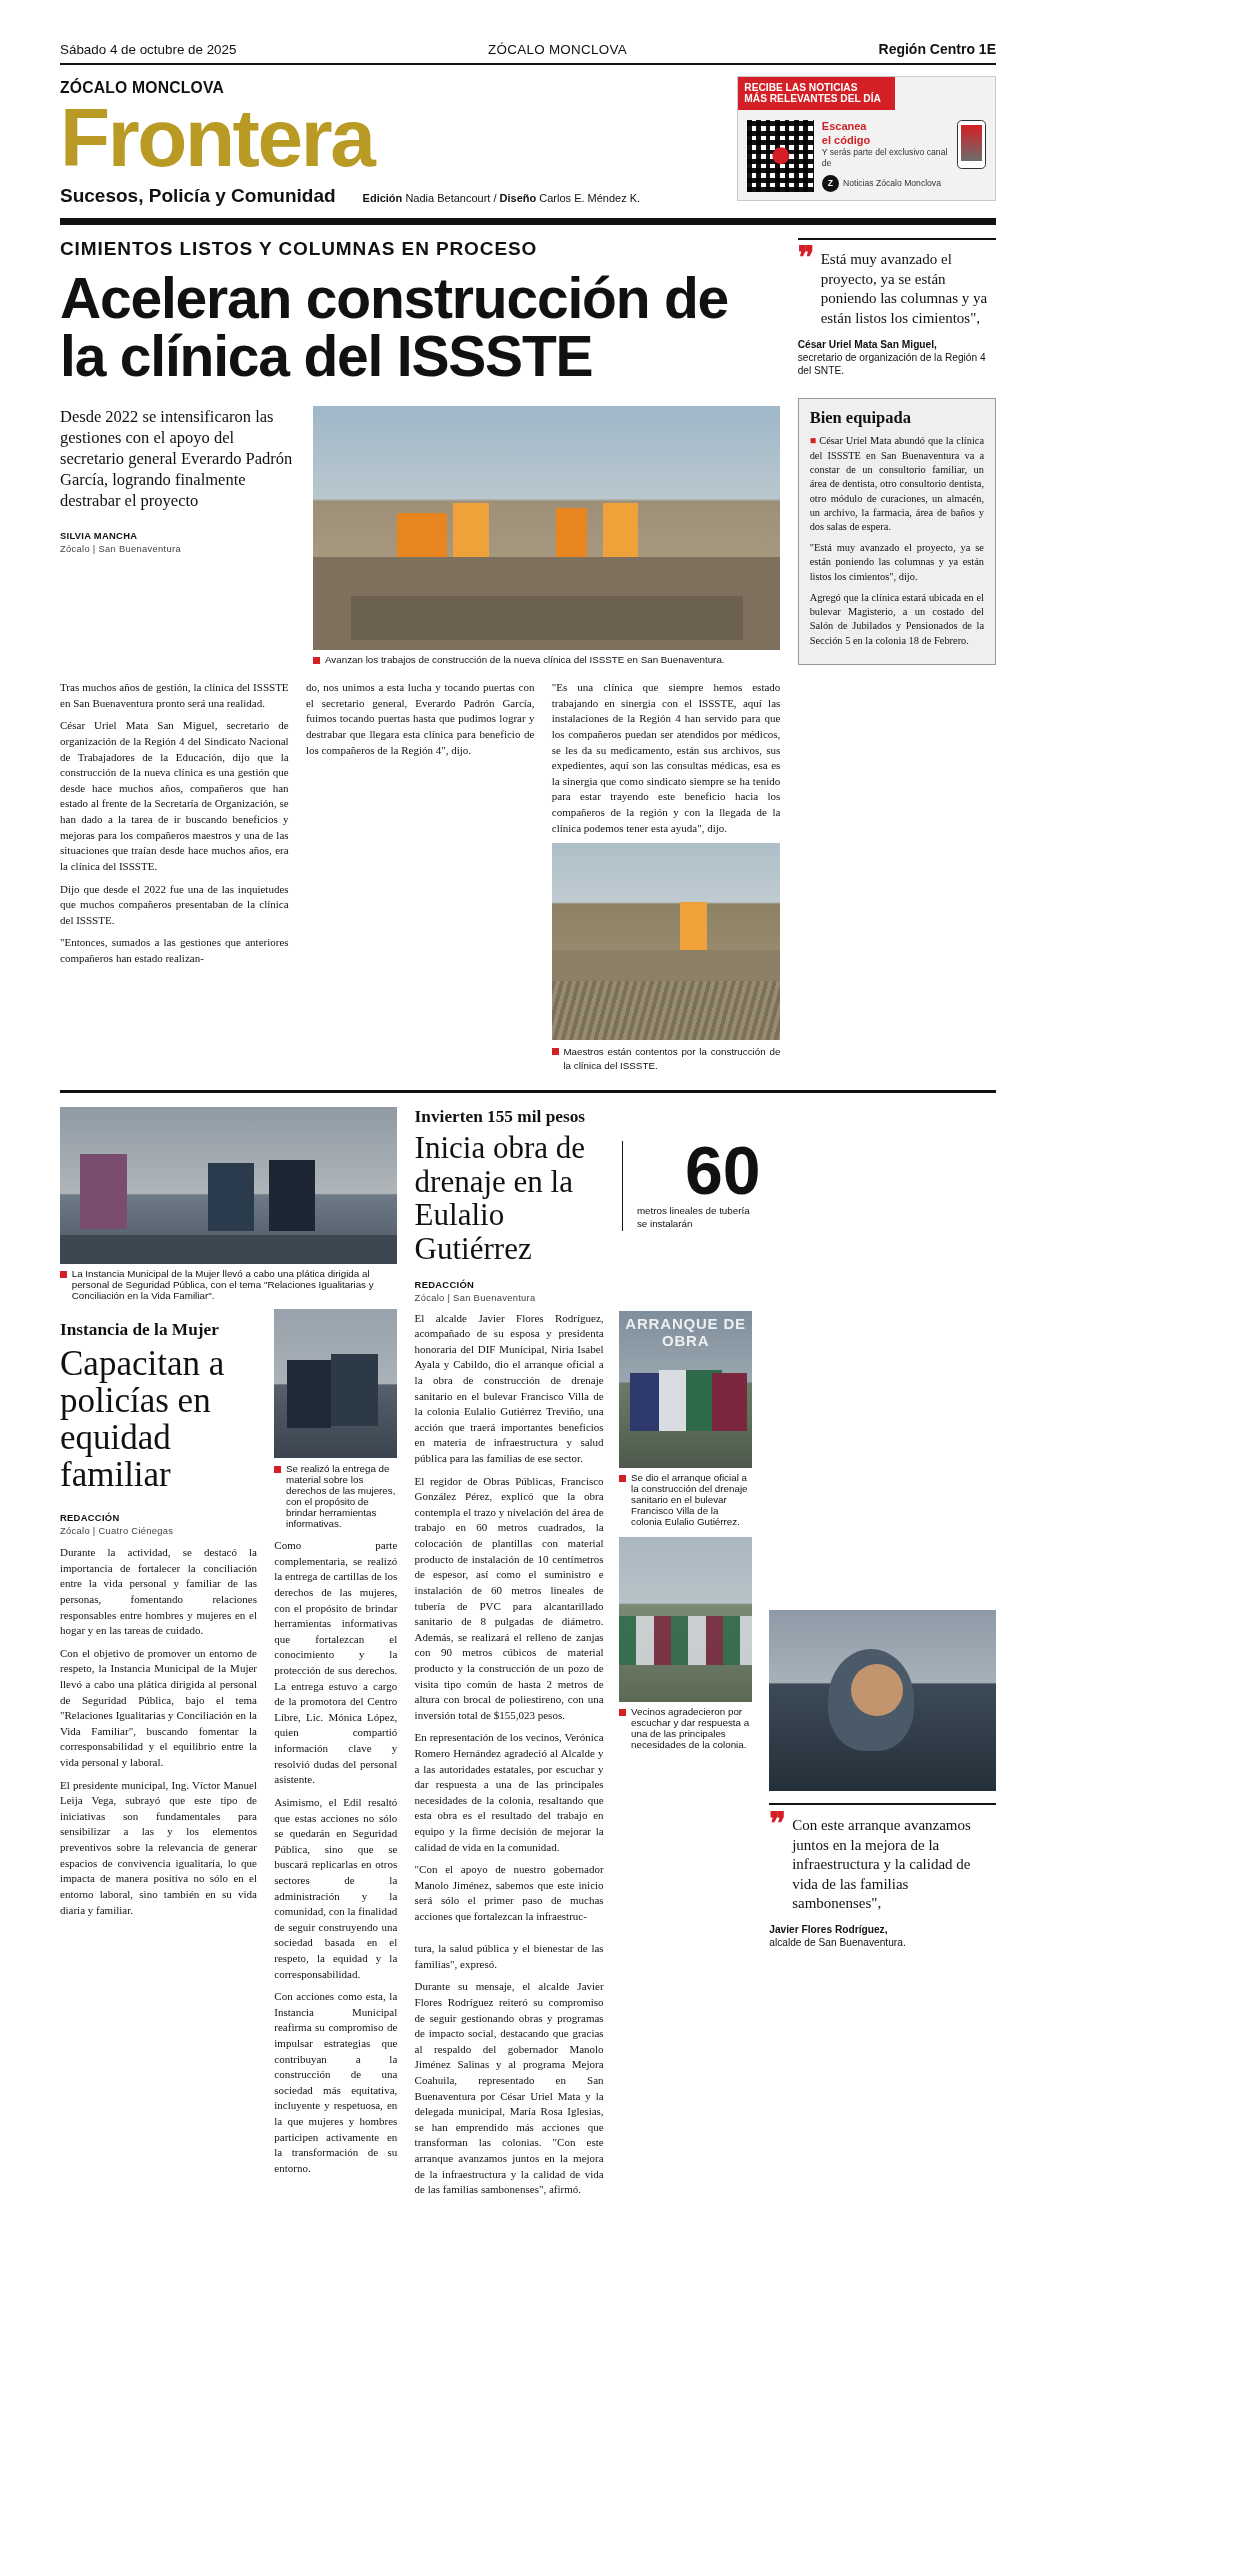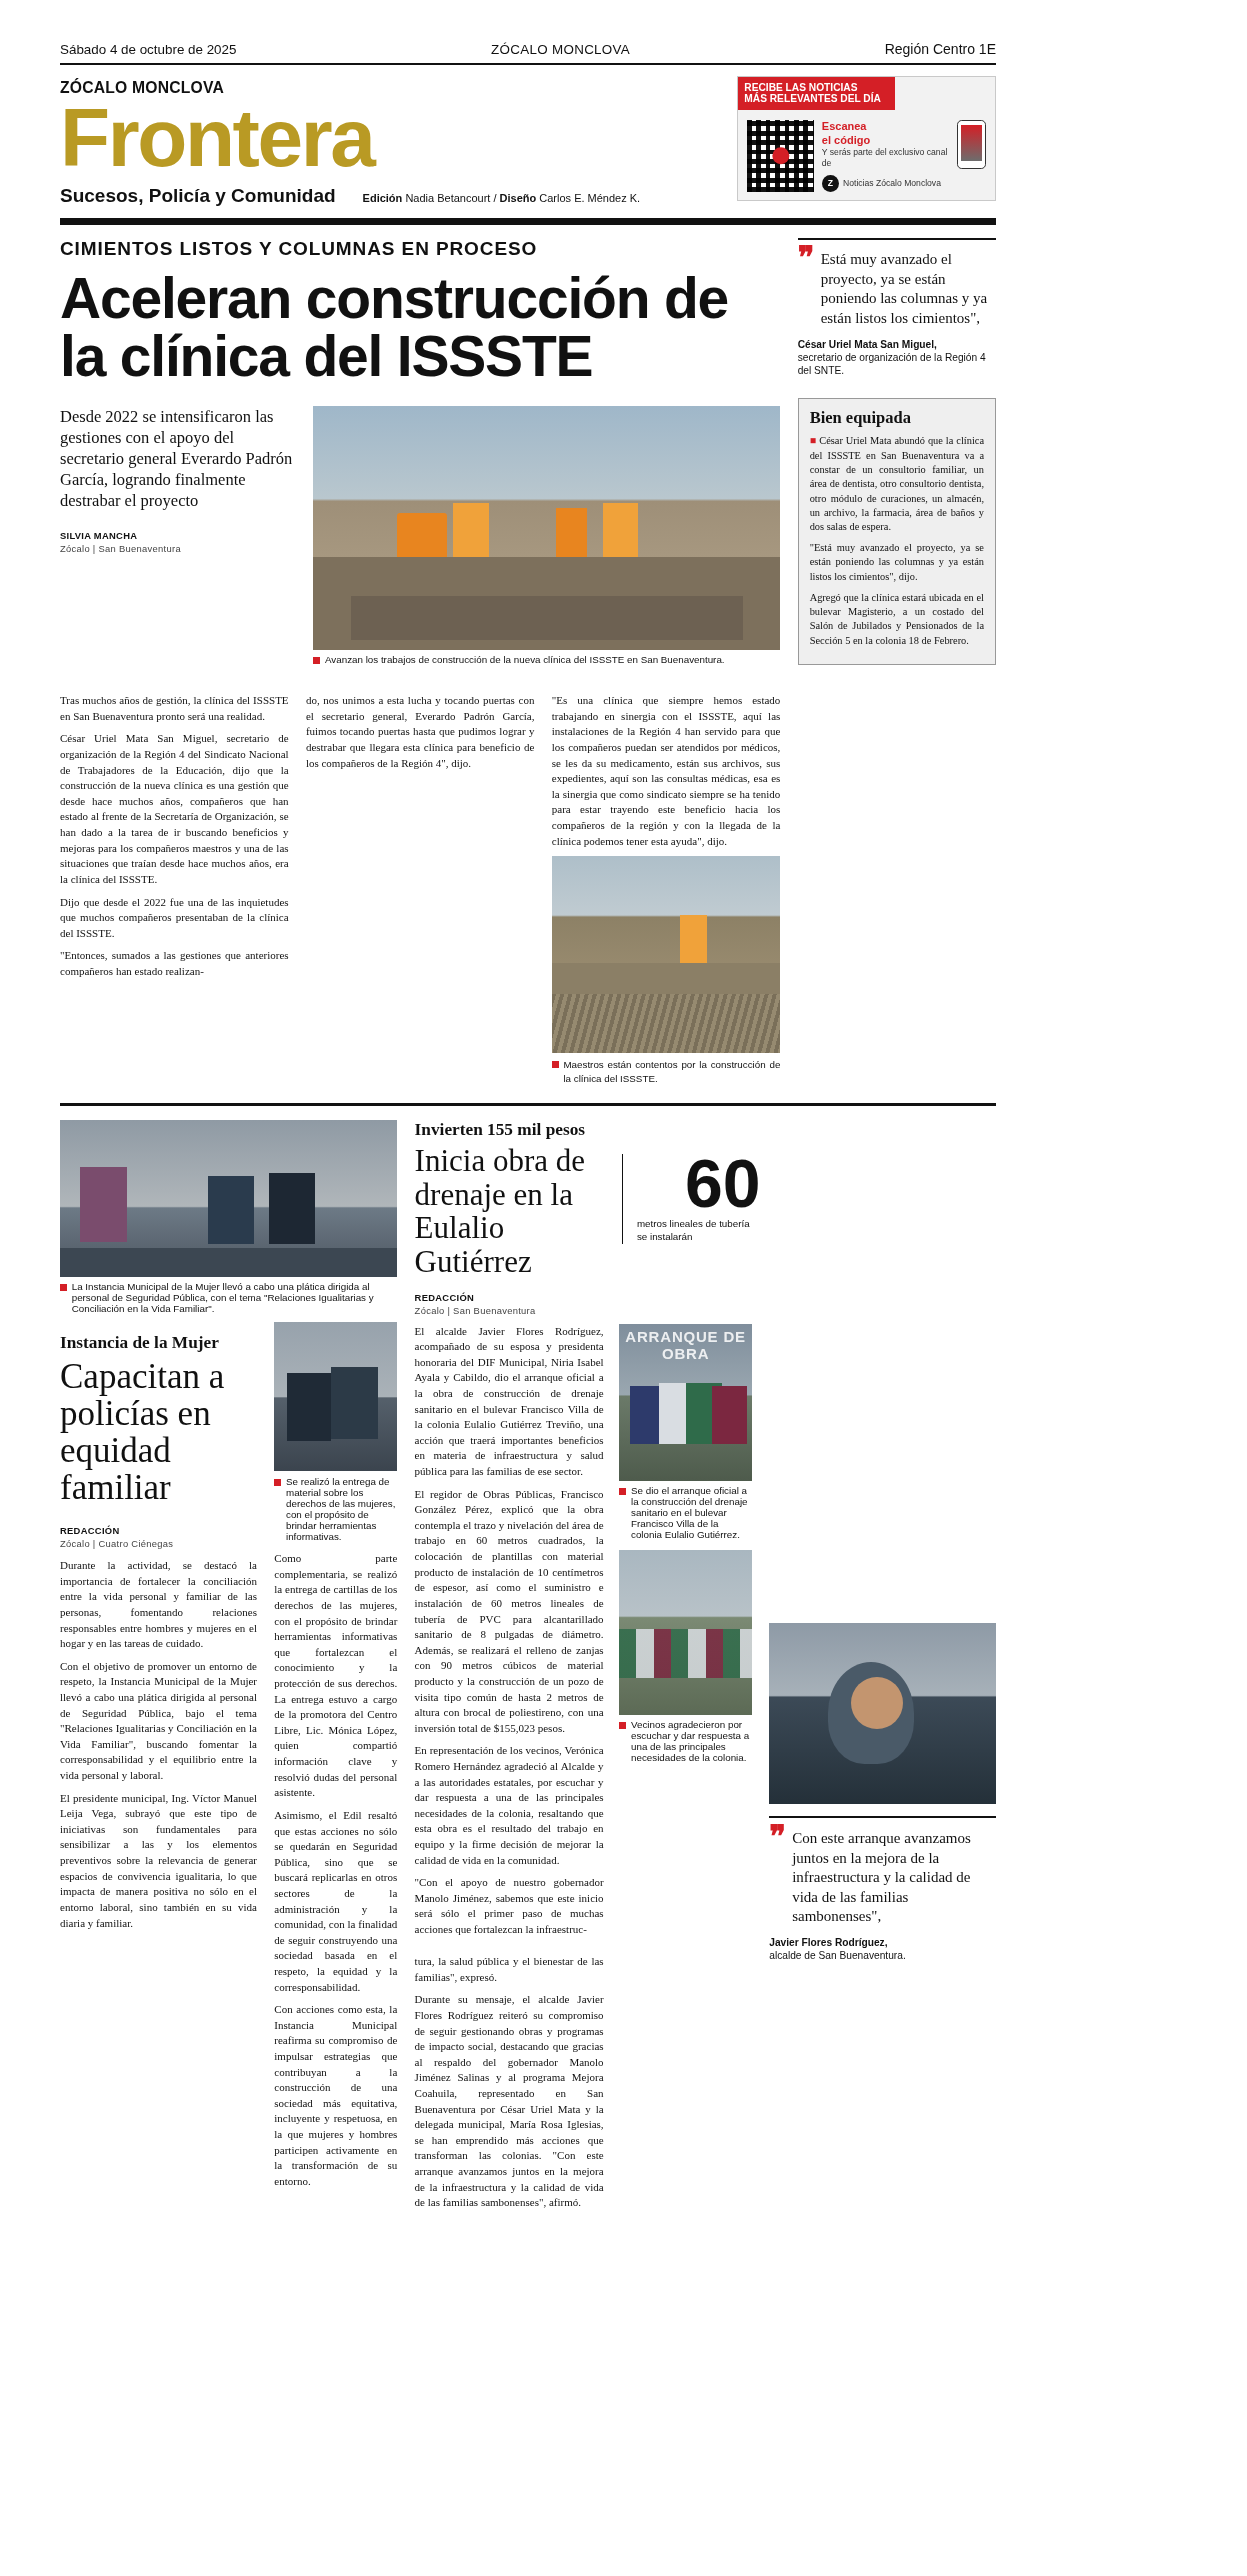--- a/index.html
+++ b/index.html
@@ -9,21 +9,21 @@
     font-family:"Liberation Serif", serif;
     color:#111;
     position:relative;
   }
   .page { width:1056px; height:2576px; position:relative; padding:0 60px; }
 
   
   .topbar { display:flex; align-items:flex-end; justify-content:space-between; padding-top:41px; font-family:"Liberation Sans", sans-serif; }
   .topbar .date { font-size:13.4px; color:#111; }
   .topbar .center { font-size:13.4px; letter-spacing:0.3px; font-weight:400; }
-  .topbar .right { font-size:14px; font-weight:normal; }
+  .topbar .right { font-size:14px; font-weight:bold; }
   .rule-thin { height:1.6px; background:#111; margin-top:6.3px; }
 
   
   .masthead { display:flex; justify-content:space-between; align-items:flex-start; padding-top:11px; }
   .mast-left { padding-top:3.1px; }
   .kicker-brand { font-family:"Liberation Sans", sans-serif; font-weight:bold; font-size:15.7px; letter-spacing:0.2px; }
   .frontera { font-family:"Liberation Sans", sans-serif; font-weight:bold; font-size:82px; line-height:.92; color:#b99a24; letter-spacing:-2.4px; margin-top:3.1px; }
   .mast-sub-row { display:flex; align-items:flex-end; gap:27px; margin-top:9.4px; }
   .mast-sub { font-family:"Liberation Sans", sans-serif; font-weight:bold; font-size:19px; }
   .mast-credits { font-family:"Liberation Sans", sans-serif; font-size:11px; padding-bottom:3.1px; }
@@ -58,21 +58,21 @@
 
   .lead-row { display:flex; gap:17.3px; margin-top:20.4px; }
   .lead-text { width:236px; font-family:"Liberation Serif", serif; font-size:16.5px; line-height:1.28; }
   .byline { font-family:"Liberation Sans", sans-serif; font-size:9.4px; font-weight:bold; margin-top:19px; letter-spacing:0.3px;}
   .byline .sub { font-weight:normal; color:#444; font-size:9.4px; margin-top:1.6px; }
 
   .photo { background:#b9c4cc; position:relative; overflow:hidden; }
   .cap { font-family:"Liberation Sans", sans-serif; font-size:9.8px; margin-top:4.7px; display:flex; gap:4.7px; align-items:flex-start; }
   .sqr { width:7px; height:7px; background:#d41f26; display:inline-block; margin-top:3.1px; flex:none; }
 
-  .cols3 { display:flex; gap:17.3px; margin-top:28px; }
+  .cols3 { display:flex; gap:17.3px; margin-top:15px; }
   .col { width:auto; flex:1; font-size:11px; line-height:1.42; text-align:justify; hyphens:auto; }
   .col p { margin:0 0 7px 0; }
 
   
   .quote-box { border-top:2.4px solid #111; padding-top:7.9px; }
   .qmark { color:#d41f26; font-family:"Liberation Serif", serif; font-weight:bold; font-size:31px; line-height:.7; }
   .quote-text { font-family:"Liberation Serif", serif; font-size:15px; line-height:1.3; margin-top:3.1px; }
   .quote-attr { font-family:"Liberation Sans", sans-serif; font-weight:bold; font-size:10.2px; margin-top:9.4px; line-height:1.3; }
   .quote-attr .role { font-weight:normal; }
   .rail-box { border:0.8px solid #999; background:#efefef; margin-top:20px; padding:9.4px 11px; }

